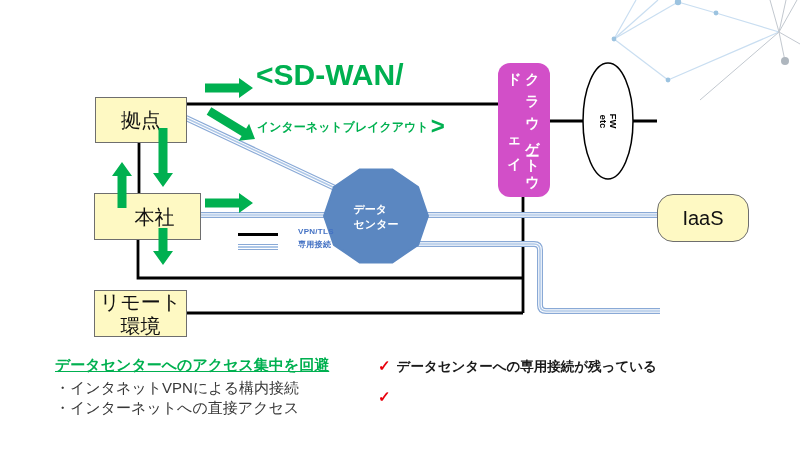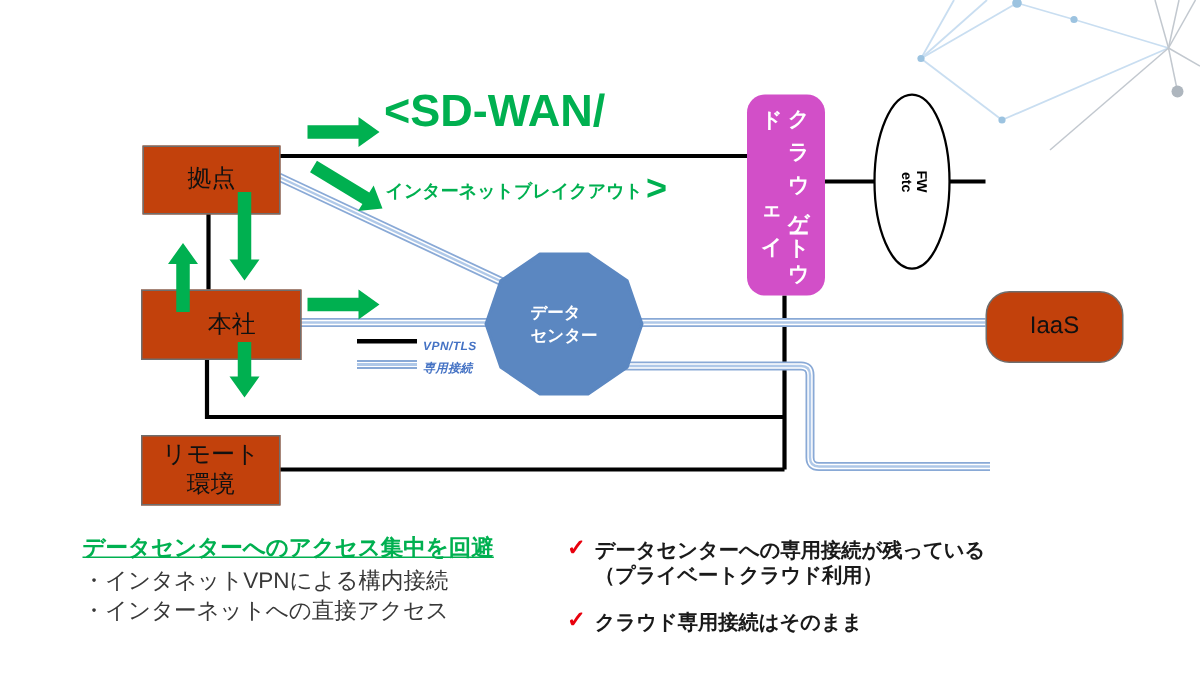--- a/index.html
+++ b/index.html
@@ -18,23 +18,23 @@
   .b2{stroke:#fff;stroke-width:3.6;fill:none;}
   .b3{stroke:var(--linebluelight);stroke-width:1.6;fill:none;}
   .const-blue{stroke:#C9DEF1;stroke-width:1.2;fill:none;}
   .const-grey{stroke:#C2C8CF;stroke-width:1;fill:none;}
   .dot-blue{fill:#9CC3E0;}
   .dot-grey{fill:#AEB6BE;}
   .decagon{fill:var(--decagon);stroke:var(--decagon);stroke-width:2;stroke-linejoin:round;}
   .fw-ellipse{fill:#fff;stroke:#000;stroke-width:1.5;}
   .garrow{fill:var(--green);}
   
-  .box{position:absolute;background:#c2410c;border:1.4px solid var(--boxborder);
+  .box{position:absolute;background:#fef9c3;border:1.4px solid var(--boxborder);
        display:flex;flex-direction:column;align-items:center;justify-content:center;
-       font-size:16px;color:#111;text-align:center;line-height:1.2;z-index:3;}
+       font-size:20px;color:#111;text-align:center;line-height:1.2;z-index:3;}
   
   .gateway{position:absolute;left:498px;top:63px;width:52px;height:134px;border-radius:12px;
            background:var(--magenta);z-index:4;}
   .gateway .vcols{position:absolute;top:0;bottom:0;left:50%;transform:translateX(-50%);
            writing-mode:vertical-rl;display:flex;align-items:center;
            color:#fff;font-weight:bold;font-size:14px;}
   .gateway .vcols div{margin:0 1px;}
   .gateway .c1{letter-spacing:6px;}
   .gateway .c2{letter-spacing:1px;}
   .fw-label{position:absolute;left:608px;top:121px;transform:translate(-50%,-50%);
@@ -45,21 +45,21 @@
            z-index:3;white-space:nowrap;}
   
   .sdwan{position:absolute;left:256px;top:58px;color:var(--green);font-weight:800;
          font-size:30px;z-index:2;white-space:nowrap;}
   .breakout{position:absolute;left:257px;top:115px;color:var(--green);z-index:2;
          display:flex;align-items:center;white-space:nowrap;}
   .breakout .t{font-size:12px;font-weight:bold;}
   .breakout .a{font-size:24px;font-weight:bold;margin-left:2px;margin-top:-3px;}
   
   .legend{position:absolute;left:238px;top:226px;z-index:3;}
-  .legend-row{display:flex;align-items:flex-start;gap:4px;height:10px;margin-bottom:4px;font-style:italic;}
+  .legend-row{display:flex;align-items:flex-end;gap:20px;height:10px;margin-bottom:4px;}
   .sw{width:40px;}
   .sw-black{height:3px;background:#000;}
   .sw-blue{height:6px;background:linear-gradient(to bottom,
       var(--lineblue) 0 1.2px,#fff 1.2px 2.3px,var(--linebluelight) 2.3px 3.7px,
       #fff 3.7px 4.8px,var(--lineblue) 4.8px 6px);}
   .legend-label{font-size:8px;font-weight:bold;color:var(--legendblue);letter-spacing:.3px;}
   
   .notes-left{position:absolute;left:55px;top:356px;z-index:2;width:330px;}
   .notes-left .head{color:var(--green);font-weight:bold;font-size:15px;margin-bottom:3px;text-decoration:underline;}
   .notes-left .item{color:#383838;font-size:15px;line-height:19.5px;}
@@ -175,28 +175,24 @@
     <div class="head">データセンターへのアクセス集中を回避</div>
     <div class="item">・インタネットVPNによる構内接続</div>
     <div class="item">・インターネットへの直接アクセス</div>
   </div>
 
   <div class="notes-right">
     <div class="check-item">
       <span class="check">✓</span>
       <div class="check-text">
         <div>データセンターへの専用接続が残っている</div>
-        <div>（プライベートクラウド利用）</div>
       </div>
     </div>
     <div class="check-item second">
       <span class="check">✓</span>
-      <div class="check-text">
-        <div>クラウド専用接続はそのまま</div>
-      </div>
     </div>
   </div>
 
   <svg class="layer top" width="800" height="450" viewBox="0 0 800 450">
     <polygon class="garrow" points="205,83.5 239,83.5 239,78 253,88 239,98 239,92.5 205,92.5"></polygon>
     <polygon class="garrow" points="211.3,107.2 246.2,128.4 249.1,123.7 255,139 238.7,140.7 241.6,136.0 206.7,114.8"></polygon>
     <polygon class="garrow" points="158.5,128 167.5,128 167.5,173 173,173 163,187 153,173 158.5,173"></polygon>
     <polygon class="garrow" points="117.5,208 117.5,176 112,176 122,162 132,176 126.5,176 126.5,208"></polygon>
     <polygon class="garrow" points="205,198.5 239,198.5 239,193 253,203 239,213 239,207.5 205,207.5"></polygon>
     <polygon class="garrow" points="158.5,228 167.5,228 167.5,251 173,251 163,265 153,251 158.5,251"></polygon>

